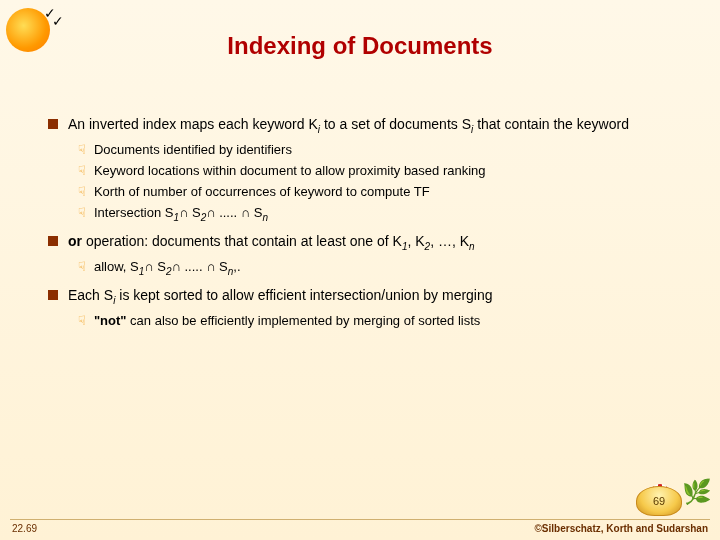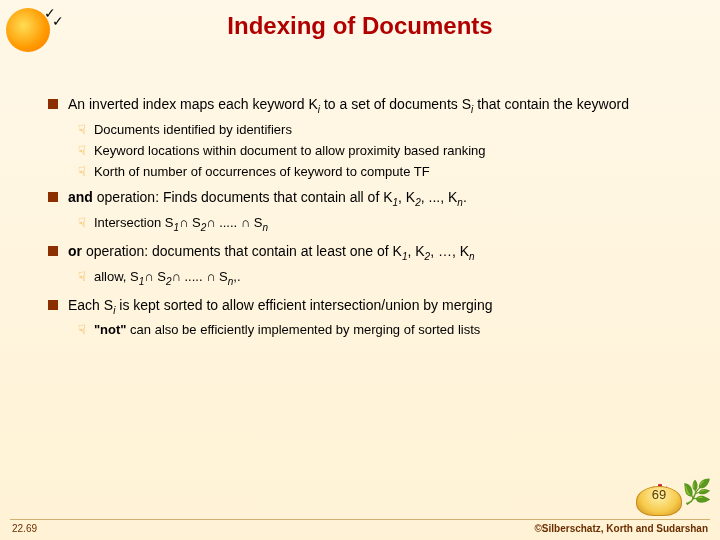--- a/index.html
+++ b/index.html
@@ -31,20 +31,21 @@
   .bird1 { top: 6px; left: 44px; }
   .bird2 { top: 14px; left: 52px; }
   .title {
     text-align: center;
     font-family: "Comic Sans MS", cursive, sans-serif;
     color: #b00000;
     font-weight: bold;
     font-size: 24px;
     padding-top: 12px;
     padding-bottom: 8px;
+    margin-top: 20px;
   }
   .content {
     padding: 0 36px 0 48px;
     font-size: 14px;
     color: #000;
     margin-top: 48px;
   }
   .item {
     display: flex;
     align-items: flex-start;
@@ -96,23 +97,23 @@
   .badge {
     position: absolute;
     right: 38px;
     bottom: 24px;
     width: 44px;
     height: 28px;
     border-radius: 50% 50% 40% 40%;
     background: radial-gradient(ellipse at 50% 30%, #fff3b0 0%, #f6c94a 60%, #c98a1a 100%);
     border: 1px solid #c98a1a;
     display: flex;
-    align-items: flex-start;
+    align-items: center;
     justify-content: center;
-    font-size: 13px;
+    font-size: 11px;
     color: #5a3a00;
   }
   .umbrella {
     position: absolute;
     right: 50px;
     bottom: 44px;
     width: 20px;
     height: 12px;
     border-radius: 12px 12px 0 0;
     background: repeating-linear-gradient(90deg, #d02020 0 4px, #fff 4px 8px);
@@ -160,26 +161,20 @@
 
   <div class="sub">
     <span class="hand">☟</span>
     <span class="sub-text">Keyword locations within document to allow proximity based ranking</span>
   </div>
   <div class="sub">
     <span class="hand">☟</span>
     <span class="sub-text">Korth of number of occurrences of keyword to compute TF</span>
   </div>
 
-  <div class="item">
-    <div class="sq"></div>
-    <div class="item-text">
-      <span class="bold">and</span><span> operation: Finds documents that contain all of </span><span>K</span><span class="subscript">1</span>, <span>K</span><span class="subscript">2</span>, ..., <span>K</span><span class="subscript">n</span><span>.</span>
-    </div>
-  </div>
   <div class="sub">
     <span class="hand">☟</span>
     <span class="sub-text">
       <span>Intersection </span><span>S</span><span class="subscript">1</span><span>∩</span> <span>S</span><span class="subscript">2</span><span>∩</span><span> ..... </span><span>∩</span> <span>S</span><span class="subscript">n</span>
     </span>
   </div>
 
   <div class="item">
     <div class="sq"></div>
     <div class="item-text">

